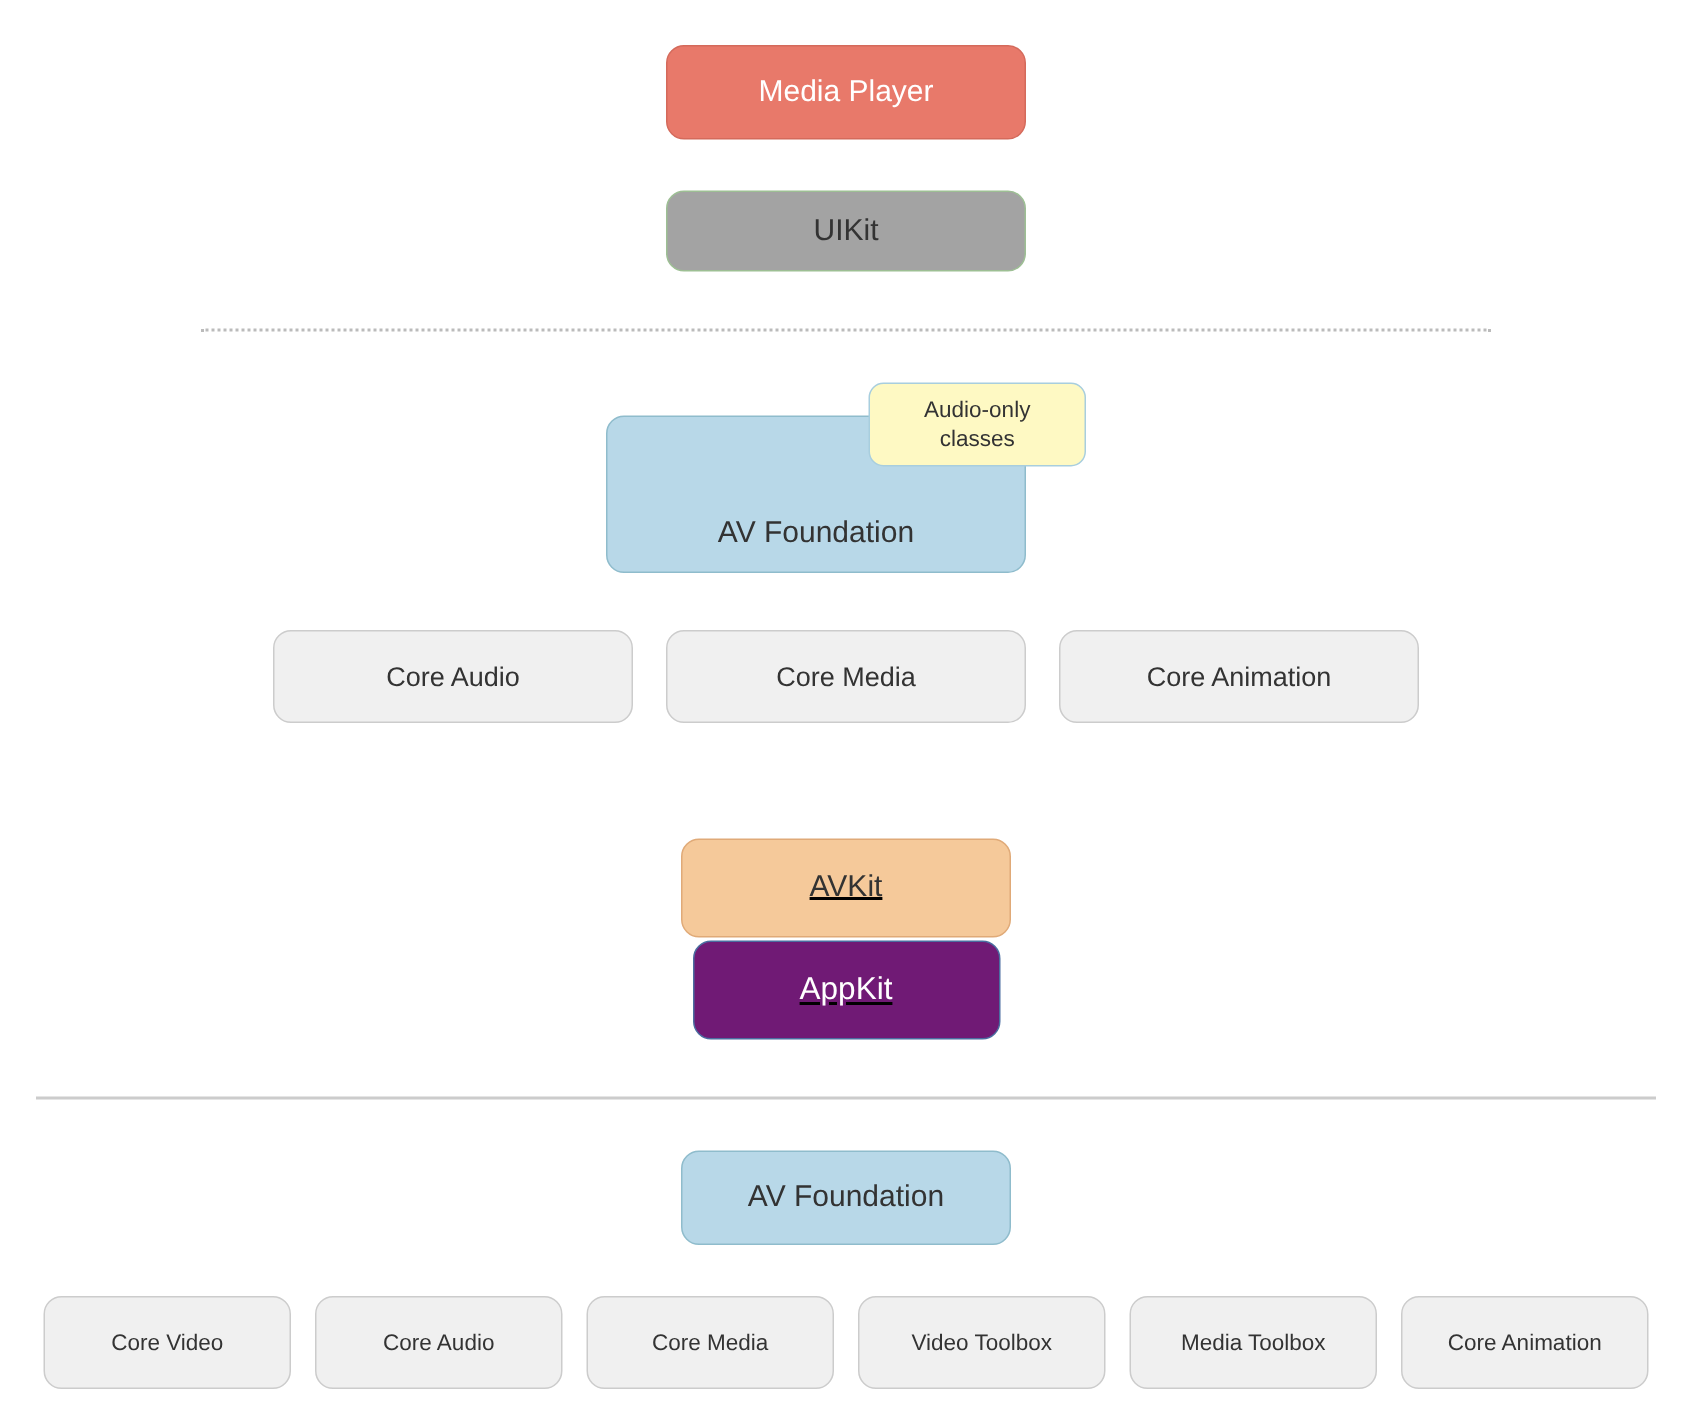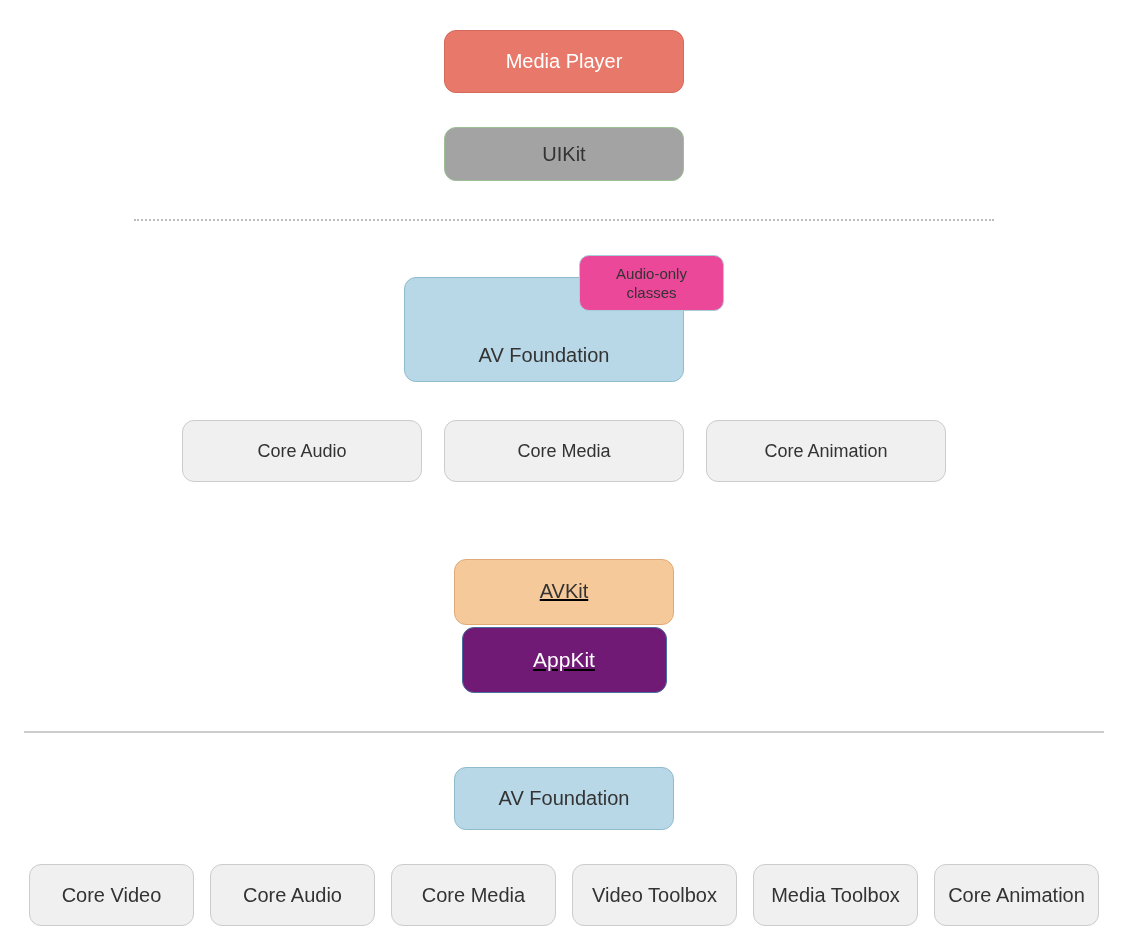--- a/index.html
+++ b/index.html
@@ -61,21 +61,21 @@
 
     
     .av-foundation-group {
       position: relative;
       width: 320px;
       height: 145px;
       margin-bottom: 0;
     }
 
     .box-audio-only {
-      background: #ec4899;
+      background: #fef9c3;
       border: 1.5px solid #a8cede;
       color: #333;
       width: 145px;
       height: 56px;
       border-radius: 10px;
       font-size: 15px;
       text-align: center;
       line-height: 1.3;
       display: flex;
       align-items: center;
@@ -196,21 +196,21 @@
       justify-content: center;
     }
 
     .box-core-bottom {
       background: #f0f0f0;
       border: 1.5px solid #ccc;
       color: #333;
       width: 165px;
       height: 62px;
       border-radius: 12px;
-      font-size: 20px;
+      font-size: 15px;
       display: flex;
       align-items: center;
       justify-content: center;
       text-align: center;
     }
 
     .diagram > * {
       position: relative;
       z-index: 1;
     }

